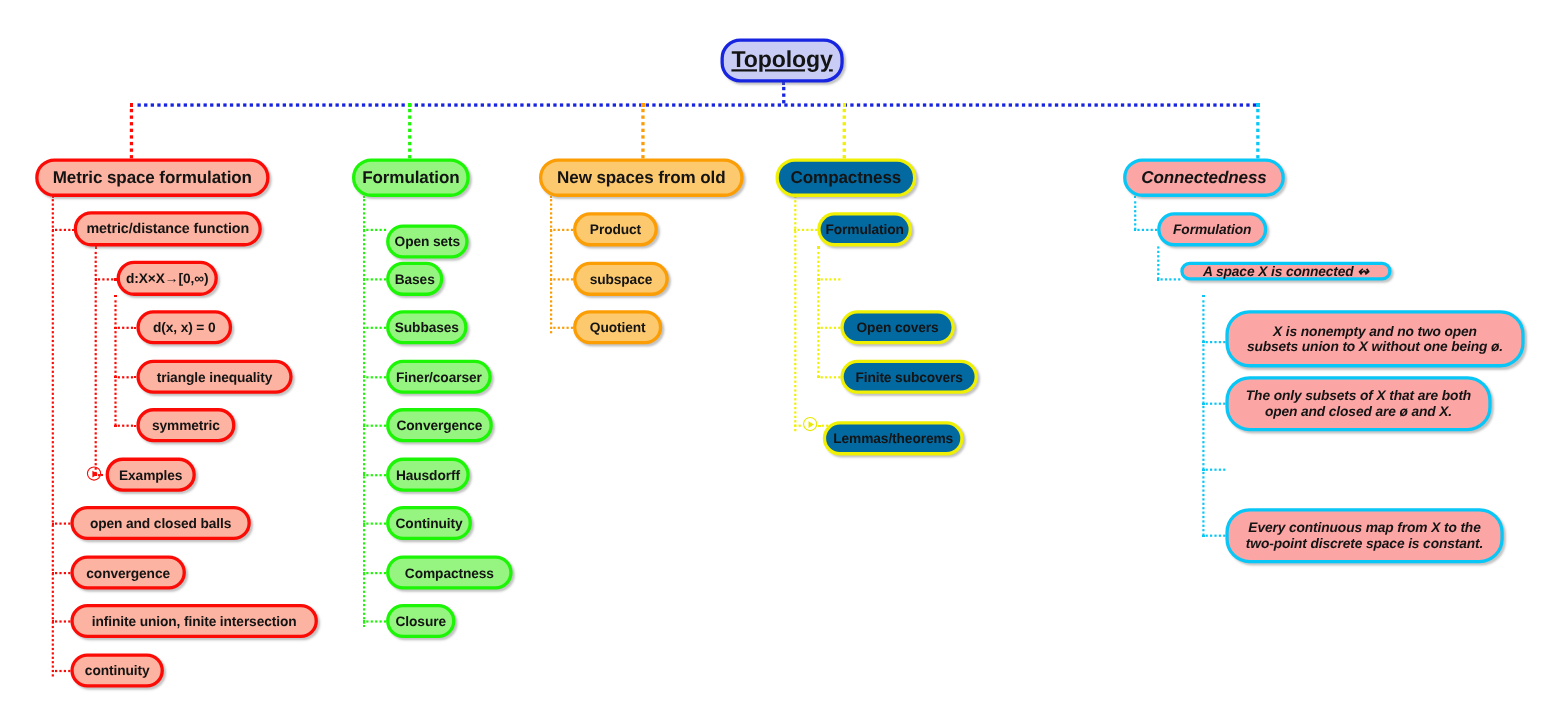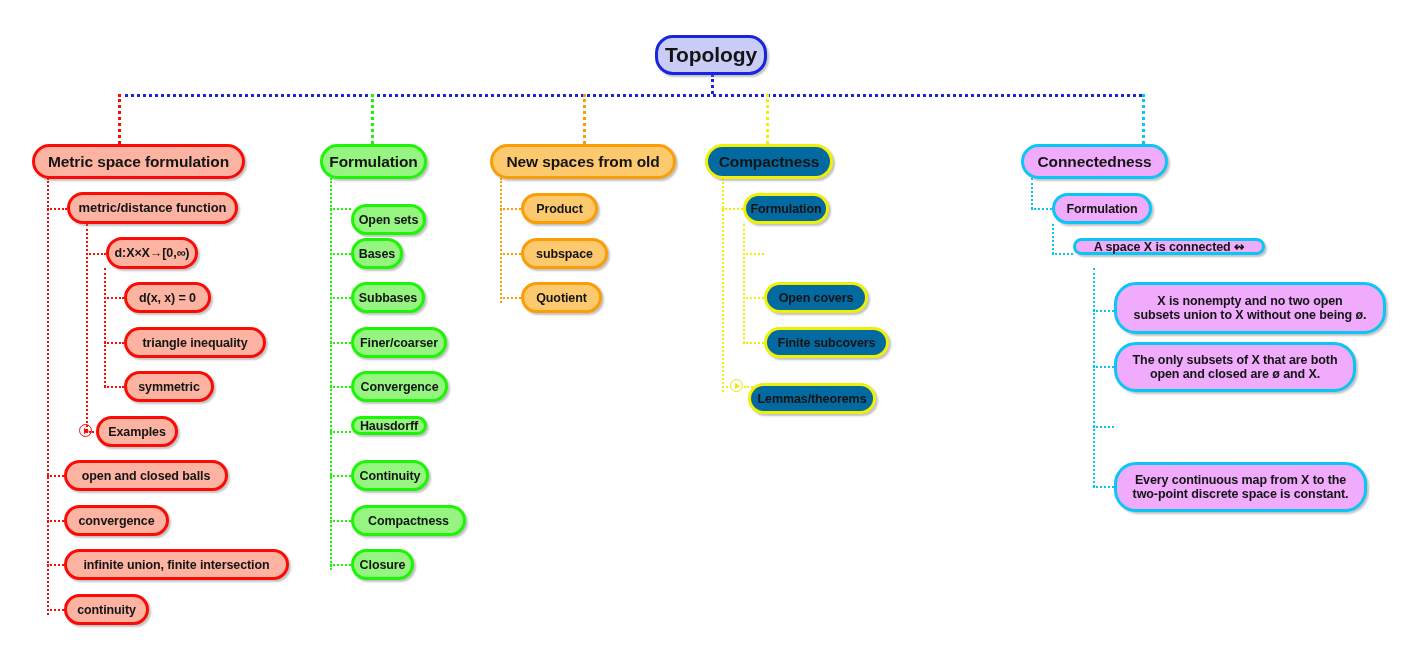--- a/index.html
+++ b/index.html
@@ -24,29 +24,29 @@
     white-space:pre;
     line-height:1.12;
     letter-spacing:-0.1px;
     box-shadow:2px 2px 2px rgba(120,120,120,0.45);
   }
   .node.multi{white-space:pre-line;border-radius:22px;}
 
   
   .root{
     background:#c9cdf5;border-color:#1724e0;border-width:3px;
-    font-size:21px;border-radius:18px;
+    font-size:21px;border-radius:18px;text-decoration:underline;
   }
 
   
   .t-red   {background:#fcb3a1;border-color:#fb0b06;border-width:3px;}
   .t-green {background:#96f581;border-color:#1cf505;border-width:3px;}
   .t-orange{background:#fdc96f;border-color:#fb9d05;border-width:3px;}
   .t-yellow{background:#0369a1;border-color:#f0f005;border-width:3px;}
-  .t-cyan  {background:#f0abfc;border-color:#08c6f5;border-width:3px;}
+  .t-cyan  {background:#fca5a5;border-color:#08c6f5;border-width:3px;font-style:italic;}
 
   .lvl1{font-size:15.5px;}
   .lvl2{font-size:13px;}
   .lvl3{font-size:12.5px;}
 
   
   .conn{position:absolute;}
   .conn.h{height:0;border-top-style:dotted;border-top-width:3px;}
   .conn.v{width:0;border-left-style:dotted;border-left-width:3px;}
   .conn.h.thin{border-top-width:2px;}
@@ -166,21 +166,21 @@
   <div class="node t-red lvl3" style="left:64px;top:505px;width:105px;height:31px;">convergence</div>
   <div class="node t-red lvl3" style="left:64px;top:549px;width:225px;height:31px;">infinite union, finite intersection</div>
   <div class="node t-red lvl3" style="left:64px;top:594px;width:85px;height:31px;">continuity</div>
 
   <div class="node t-green lvl1" style="left:320px;top:144px;width:107px;height:35px;">Formulation</div>
   <div class="node t-green lvl3" style="left:351px;top:204px;width:75px;height:31px;">Open sets</div>
   <div class="node t-green lvl3" style="left:351px;top:238px;width:52px;height:31px;">Bases</div>
   <div class="node t-green lvl3" style="left:351px;top:282px;width:74px;height:31px;">Subbases</div>
   <div class="node t-green lvl3" style="left:351px;top:327px;width:96px;height:31px;">Finer/coarser</div>
   <div class="node t-green lvl3" style="left:351px;top:371px;width:97px;height:31px;">Convergence</div>
-  <div class="node t-green lvl3" style="left:351px;top:416px;width:76px;height:19px;">Hausdorff</div>
+  <div class="node t-green lvl3" style="left:351px;top:416px;width:76px;height:31px;">Hausdorff</div>
   <div class="node t-green lvl3" style="left:351px;top:460px;width:78px;height:31px;">Continuity</div>
   <div class="node t-green lvl3" style="left:351px;top:505px;width:115px;height:31px;">Compactness</div>
   <div class="node t-green lvl3" style="left:351px;top:549px;width:63px;height:31px;">Closure</div>
 
   <div class="node t-orange lvl1" style="left:490px;top:144px;width:186px;height:35px;">New spaces from old</div>
   <div class="node t-orange lvl3" style="left:521px;top:193px;width:77px;height:31px;">Product</div>
   <div class="node t-orange lvl3" style="left:521px;top:238px;width:87px;height:31px;">subspace</div>
   <div class="node t-orange lvl3" style="left:521px;top:282px;width:81px;height:31px;">Quotient</div>
 
   <div class="node t-yellow lvl1" style="left:705px;top:144px;width:128px;height:35px;">Compactness</div>

